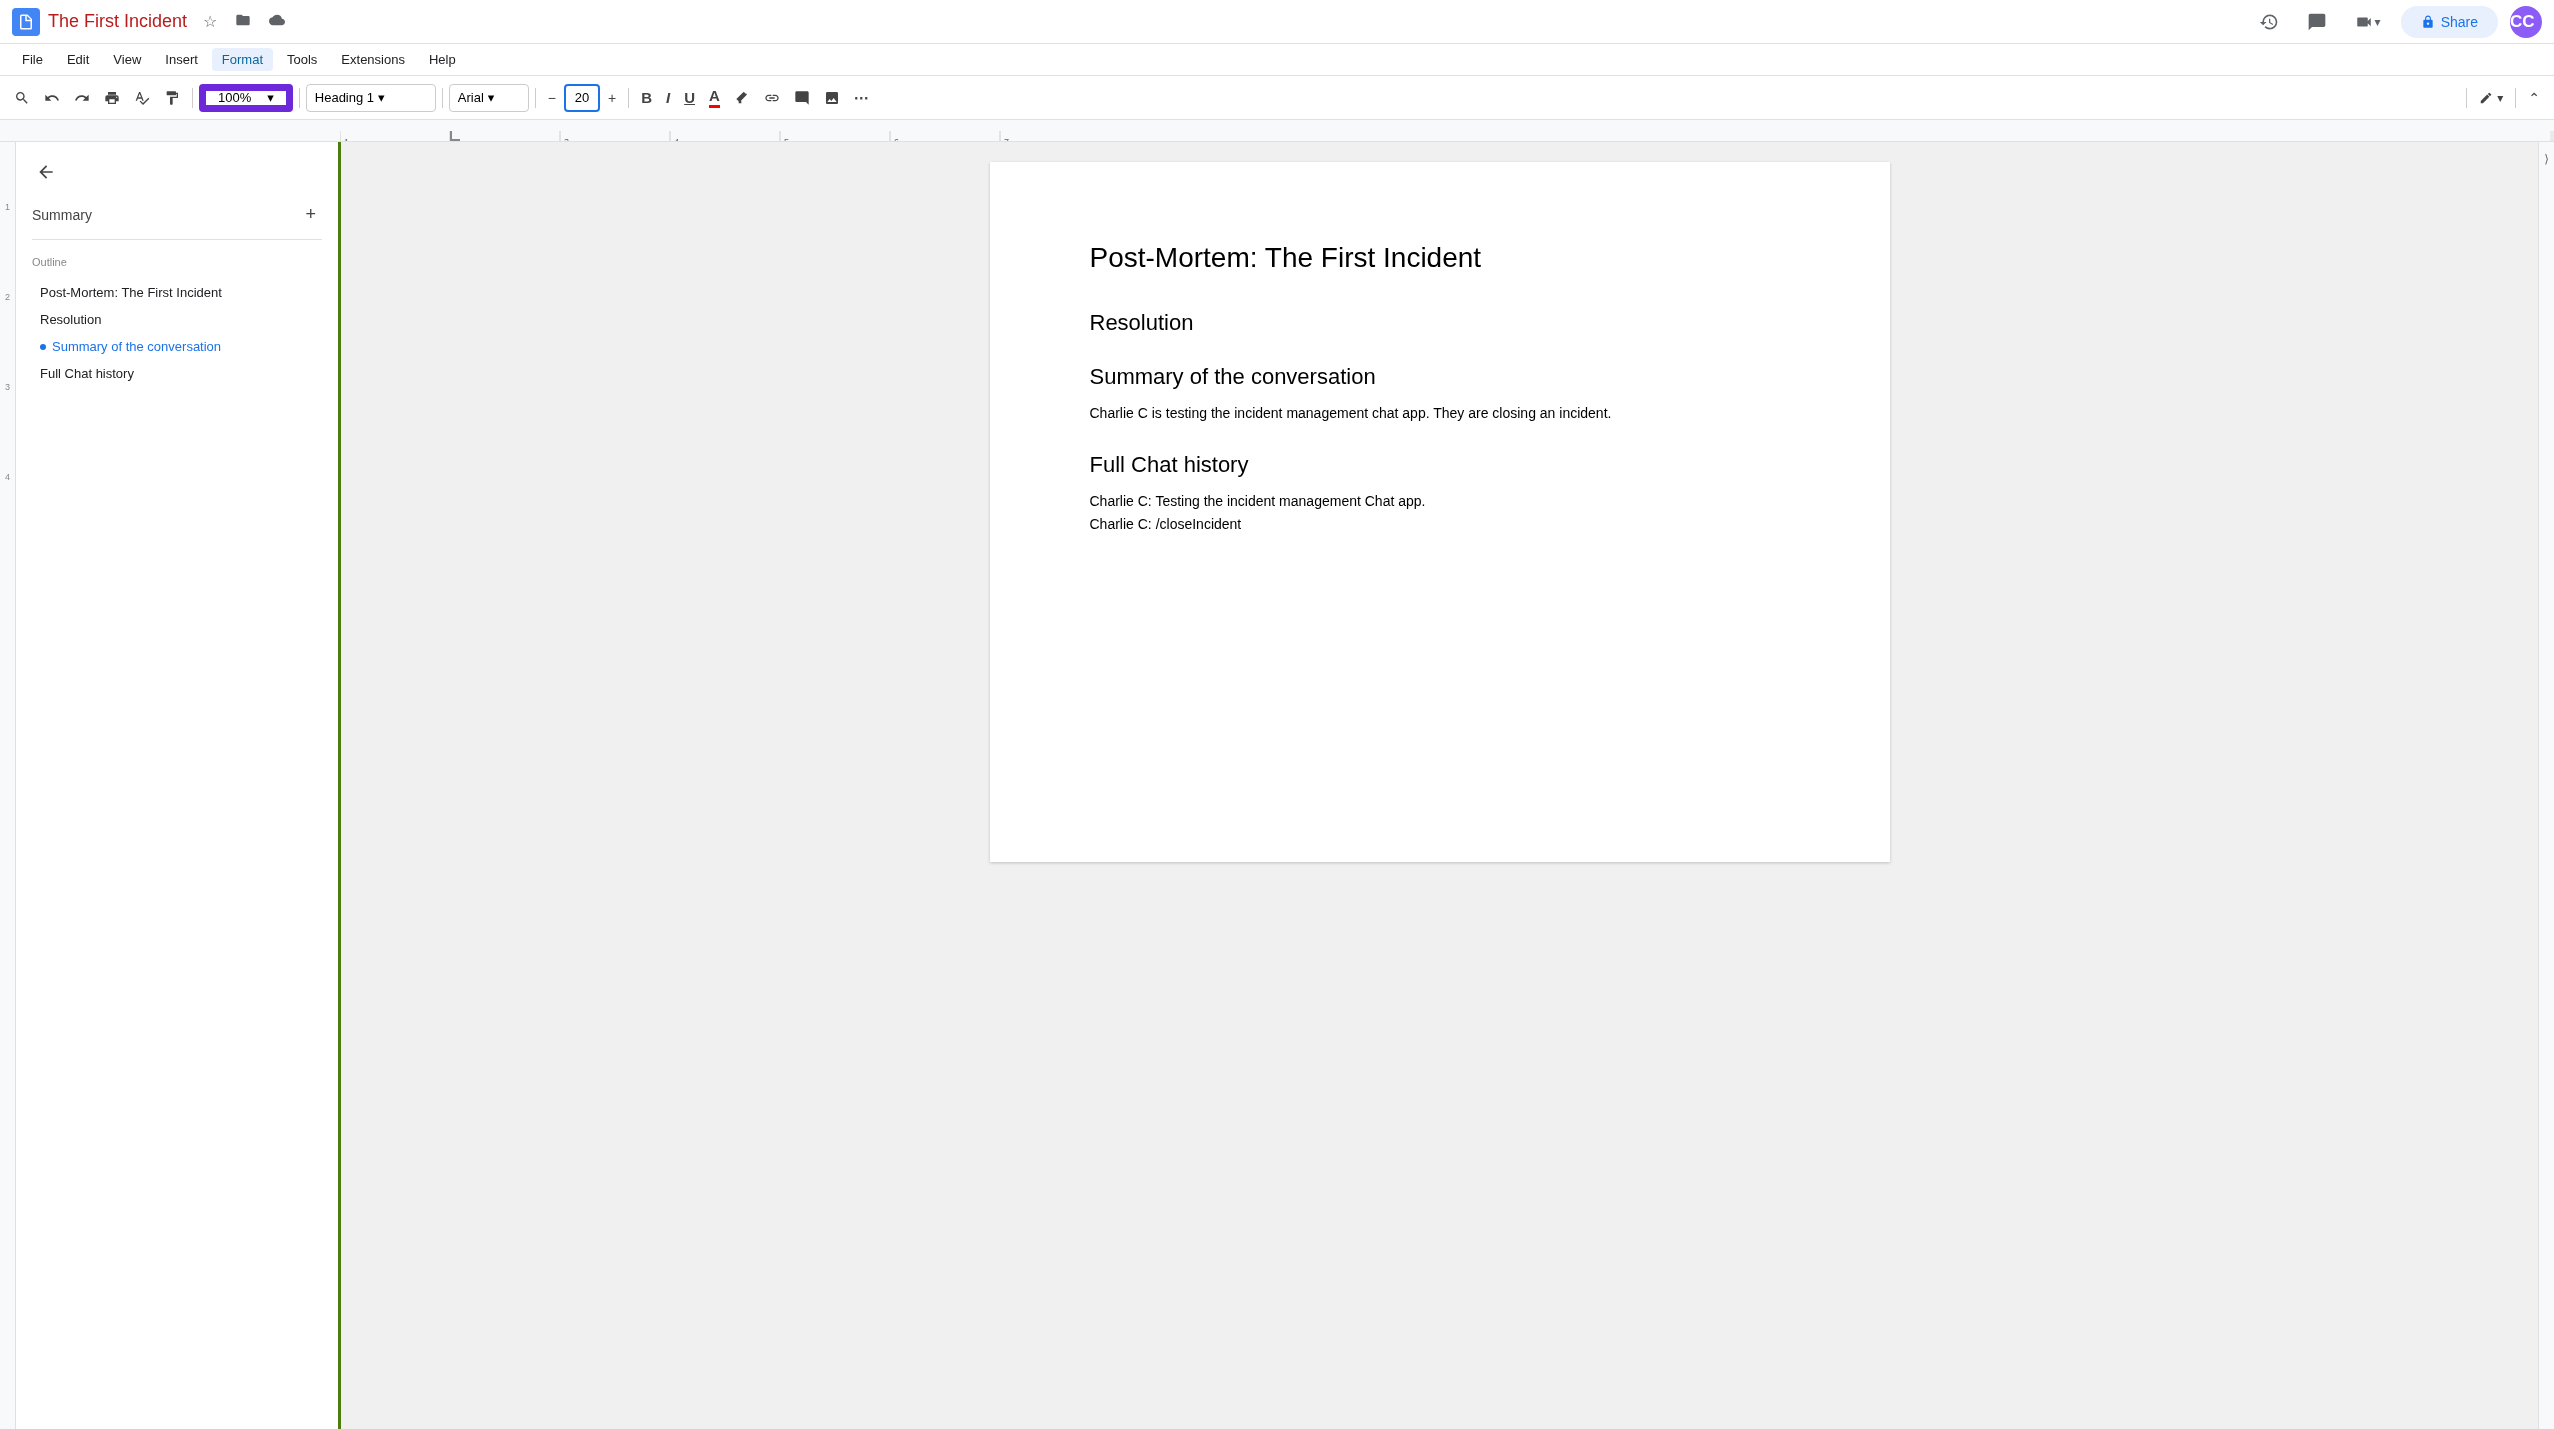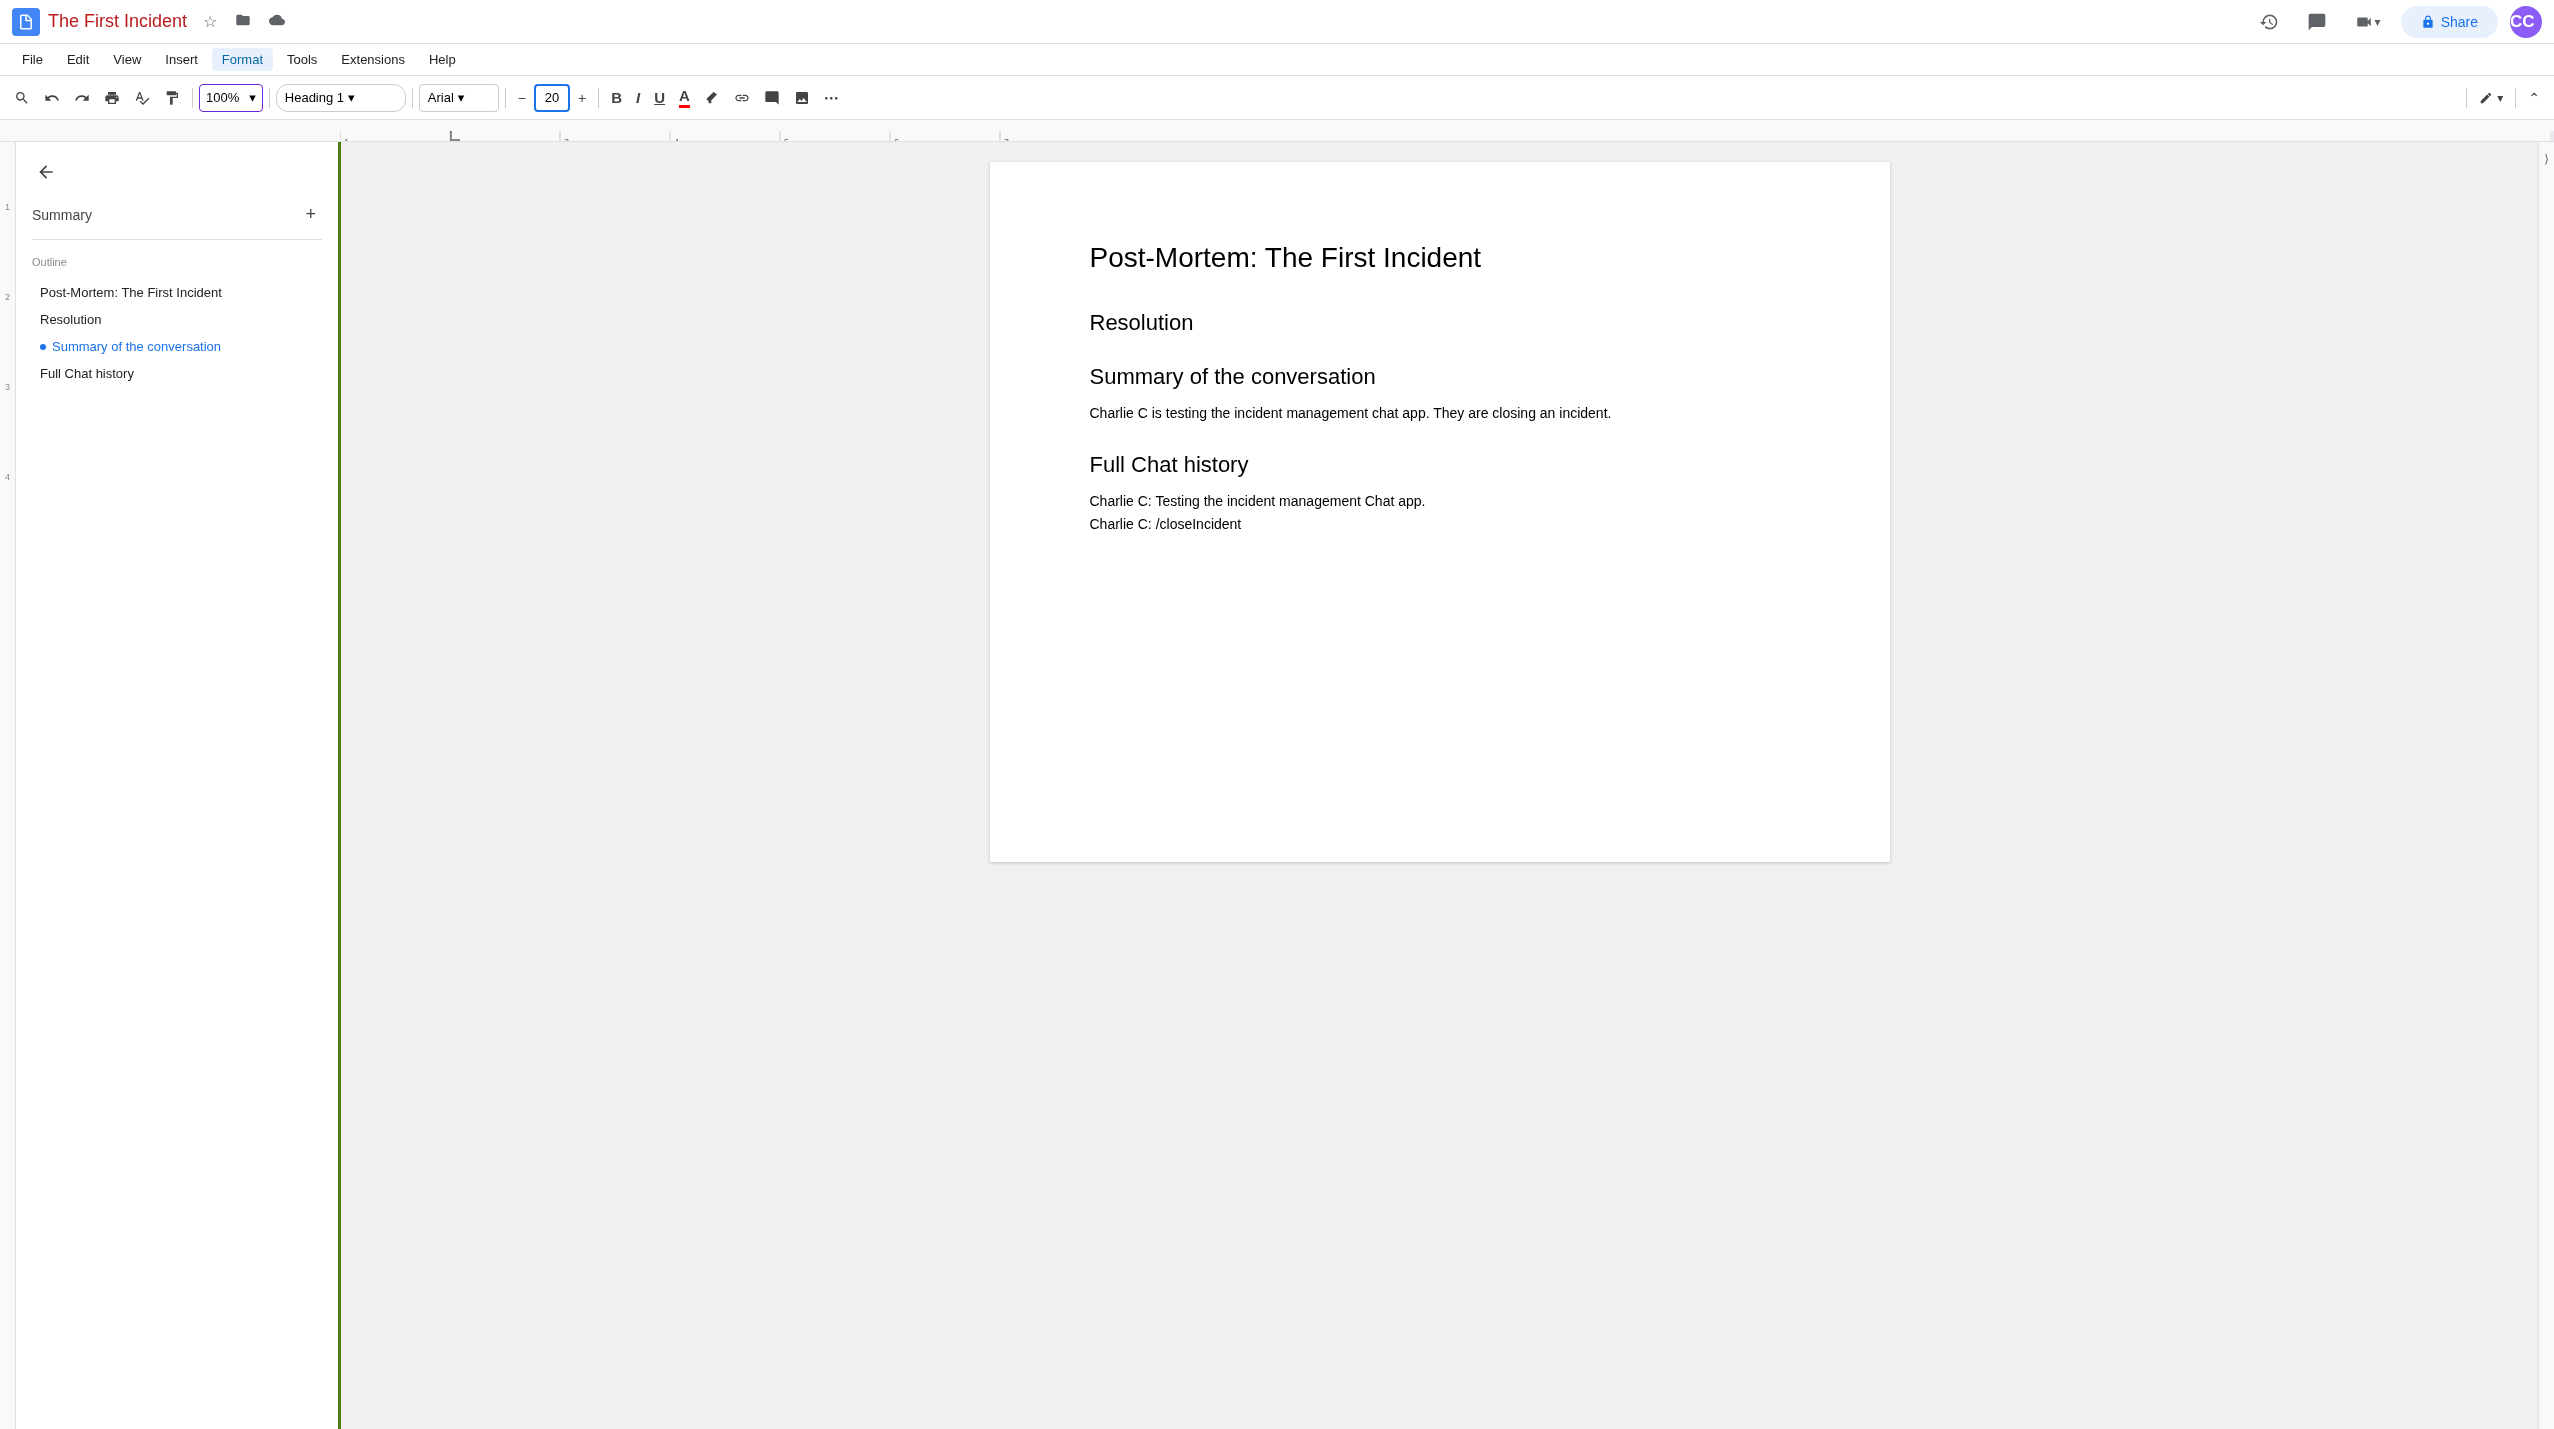--- a/index.html
+++ b/index.html
@@ -85,27 +85,27 @@
     .toolbar-btn {
       background: none; border: none; cursor: pointer;
       padding: 5px 6px; border-radius: 4px; color: #444;
       font-size: 14px; display: flex; align-items: center; gap: 2px;
       height: 32px;
     }
     .toolbar-divider {
       width: 1px; background: #ccc; height: 20px; margin: 0 4px;
     }
     .zoom-selector {
-      display: flex; align-items: center; gap: 10px;
-      border: 1px solid #6d28d9; border-radius: 4px; padding: 2px 6px;
+      display: flex; align-items: center; gap: 16px;
+      border: 7px solid #6d28d9; border-radius: 4px; padding: 2px 12px;
       font-size: 13px; cursor: pointer; height: 28px;
     }
     .style-selector {
       display: flex; align-items: center; gap: 4px;
-      border: 1px solid #ccc; border-radius: 12px; padding: 2px 8px;
+      border: 1px solid #ccc; border-radius: 4px; padding: 2px 8px;
       font-size: 13px; cursor: pointer; height: 28px; min-width: 130px;
     }
     .font-selector {
       display: flex; align-items: center; gap: 4px;
       border: 1px solid #ccc; border-radius: 4px; padding: 2px 8px;
       font-size: 13px; cursor: pointer; height: 28px; min-width: 80px;
     }
     .font-size-box {
       border: 1px solid #ccc; border-radius: 4px; padding: 2px 4px;
       font-size: 13px; width: 36px; text-align: center; height: 28px;

